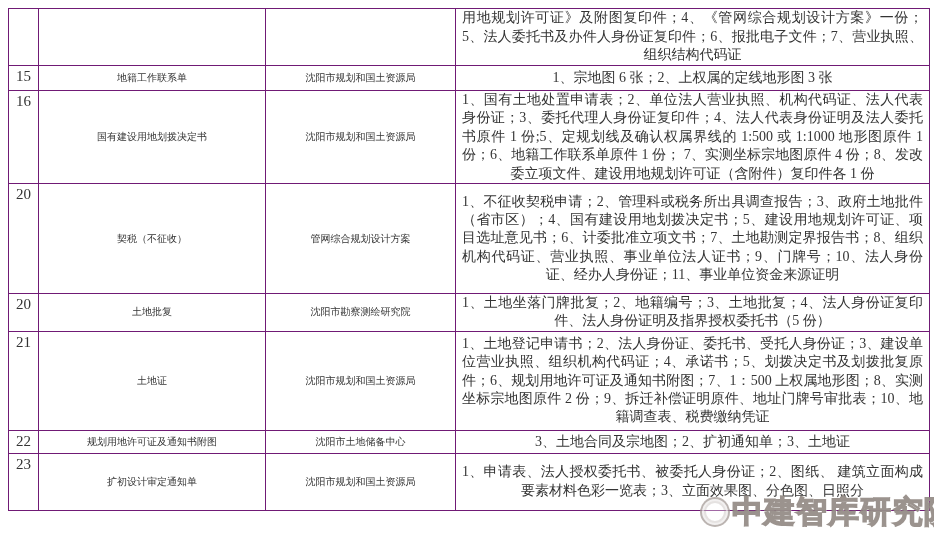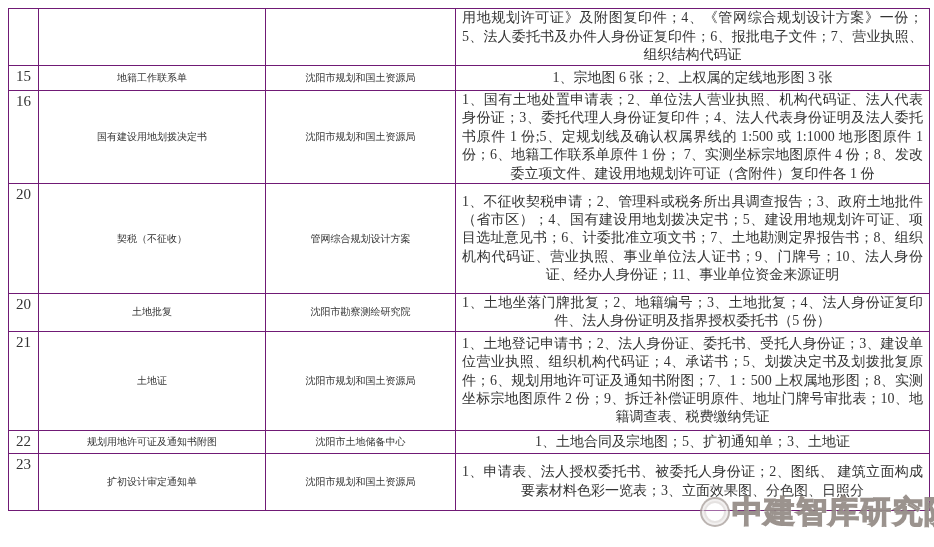--- a/index.html
+++ b/index.html
@@ -115,21 +115,21 @@
         <tr style="height: 99px;">
           <td class="cell-no">21</td>
           <td class="cell-name">土地证</td>
           <td class="cell-agency">沈阳市规划和国土资源局</td>
           <td class="cell-materials">1、土地登记申请书；2、法人身份证、委托书、受托人身份证；3、建设单位营业执照、组织机构代码证；4、承诺书；5、划拨决定书及划拨批复原件；6、规划用地许可证及通知书附图；7、1：500 上权属地形图；8、实测坐标宗地图原件 2 份；9、拆迁补偿证明原件、地址门牌号审批表；10、地籍调查表、税费缴纳凭证</td>
         </tr>
         <tr style="height: 23px;">
           <td class="cell-no">22</td>
           <td class="cell-name">规划用地许可证及通知书附图</td>
           <td class="cell-agency">沈阳市土地储备中心</td>
-          <td class="cell-materials">1、土地合同及宗地图；5、扩初通知单；3、土地证</td>
+          <td class="cell-materials">3、土地合同及宗地图；2、扩初通知单；3、土地证</td>
         </tr>
         <tr style="height: 57px;">
           <td class="cell-no">23</td>
           <td class="cell-name">扩初设计审定通知单</td>
           <td class="cell-agency">沈阳市规划和国土资源局</td>
           <td class="cell-materials">1、申请表、法人授权委托书、被委托人身份证；2、图纸、 建筑立面构成要素材料色彩一览表；3、立面效果图、分色图、日照分</td>
         </tr>
       </tbody>
   </table>
 

